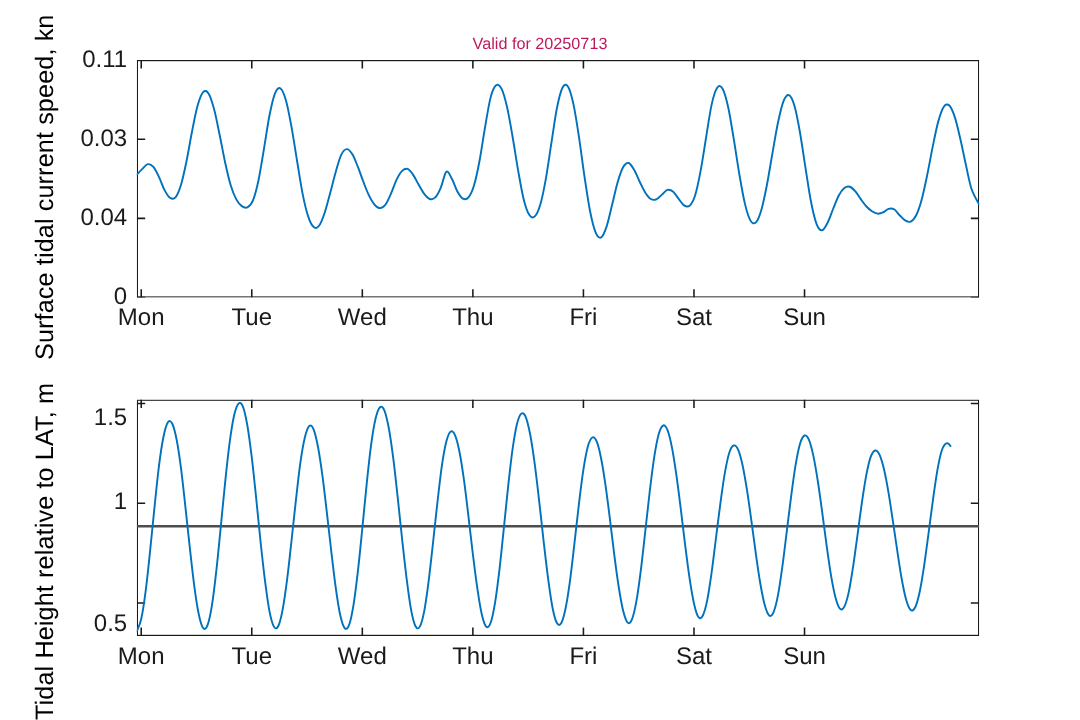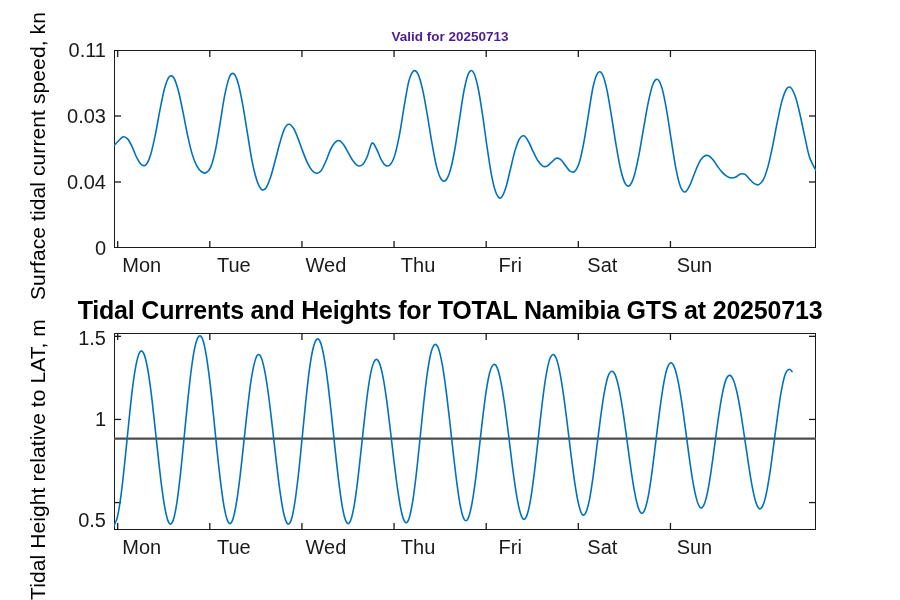--- a/index.html
+++ b/index.html
@@ -18,21 +18,21 @@
     transform-origin:0 0;
     transform:rotate(-90deg);
     letter-spacing:.1px;
   }
   #ylab-top{left:26px;top:300px;}
   #ylab-bot{left:26px;top:600px;}
 
   
   .subtitle{
     position:absolute;left:0;width:900px;text-align:center;
-    font-size:13.5px;font-weight:bold;color:#4c1d95;
+    font-size:13.5px;font-weight:normal;color:#be185d;
   }
   #subtitle-top{top:29px;}
   .maintitle{
     position:absolute;left:0;width:900px;text-align:center;
     font-size:25px;font-weight:bold;color:#000;top:296px;
     letter-spacing:-.2px;
   }
 
   
   .axes{position:absolute;}
@@ -45,21 +45,21 @@
   
   .ytick{
     position:absolute;right:0;text-align:right;font-size:20px;color:#1a1a1a;
     transform:translateY(-50%);white-space:nowrap;
   }
   .xtick{
     position:absolute;font-size:20px;color:#1a1a1a;
     transform:translateX(-50%);white-space:nowrap;
   }
   .ytick-col{position:absolute;width:46px;}
-  .xtick-row{position:absolute;height:26px;margin-left:24px;}
+  .xtick-row{position:absolute;height:26px;}
 </style>
 </head>
 <body>
 
 <div id="figure">
 
   <div class="ylab" id="ylab-top">Surface tidal current speed, kn</div>
 
   <div class="subtitle" id="subtitle-top">Valid for 20250713</div>
 
@@ -100,21 +100,20 @@
   <div class="xtick-row" id="xticks-top" style="left: 114px; top: 254px; width: 702px;">
       <div class="xtick" style="left: 3.68504px;">Mon</div>
       <div class="xtick" style="left: 95.811px;">Tue</div>
       <div class="xtick" style="left: 187.937px;">Wed</div>
       <div class="xtick" style="left: 280.063px;">Thu</div>
       <div class="xtick" style="left: 372.189px;">Fri</div>
       <div class="xtick" style="left: 464.315px;">Sat</div>
       <div class="xtick" style="left: 556.441px;">Sun</div>
     </div>
 
-  <div class="maintitle">Tidal Currents and Heights for TOTAL Namibia GTS at 20250713</div>
 
   <div class="ylab" id="ylab-bot">Tidal Height relative to LAT, m</div>
 
   <div class="axes" id="axes-bot" style="left: 114px; top: 333px; width: 702px; height: 197px; overflow: hidden;">
     <div class="plotbox"></div>
     <svg id="svg-bot" width="702" height="197" viewBox="0 0 702 197">
         <line x1="0" x2="7" y1="169.56962025316457" y2="169.56962025316457" stroke="#1a1a1a" stroke-width="1.3"></line>
         <line x1="695" x2="702" y1="169.56962025316457" y2="169.56962025316457" stroke="#1a1a1a" stroke-width="1.3"></line>
         <line x1="0" x2="7" y1="86.44725738396625" y2="86.44725738396625" stroke="#1a1a1a" stroke-width="1.3"></line>
         <line x1="695" x2="702" y1="86.44725738396625" y2="86.44725738396625" stroke="#1a1a1a" stroke-width="1.3"></line>
@@ -134,21 +133,21 @@
         <line y1="190" y2="197" x1="464.3149606299213" x2="464.3149606299213" stroke="#1a1a1a" stroke-width="1.3"></line>
         <line y1="0" y2="7" x1="556.4409448818898" x2="556.4409448818898" stroke="#1a1a1a" stroke-width="1.3"></line>
         <line y1="190" y2="197" x1="556.4409448818898" x2="556.4409448818898" stroke="#1a1a1a" stroke-width="1.3"></line>
         <line x1="0" x2="702" y1="105.56540084388186" y2="105.56540084388186" stroke="#4d4d4d" stroke-width="2.2"></line>
         <path d="M0.00,192.84C0.61,191.18 2.46,188.41 3.69,182.87C4.91,177.33 6.14,169.02 7.37,159.59C8.60,150.17 9.83,137.98 11.06,126.35C12.28,114.71 13.51,101.55 14.74,89.77C15.97,78.00 17.20,65.39 18.43,55.69C19.65,45.99 20.88,37.68 22.11,31.59C23.34,25.49 24.57,21.06 25.80,19.12C27.02,17.18 28.25,17.59 29.48,19.95C30.71,22.30 31.94,27.01 33.17,33.25C34.39,39.48 35.62,47.93 36.85,57.35C38.08,66.77 39.31,78.69 40.54,89.77C41.76,100.86 42.99,112.91 44.22,123.85C45.45,134.80 46.68,146.30 47.91,155.44C49.13,164.58 50.36,172.89 51.59,178.71C52.82,184.53 54.05,188.83 55.28,190.35C56.50,191.87 57.73,191.04 58.96,187.86C60.19,184.67 61.42,178.85 62.65,171.23C63.87,163.61 65.10,153.08 66.33,142.14C67.56,131.19 68.79,117.90 70.02,105.57C71.24,93.24 72.47,79.80 73.70,68.16C74.93,56.52 76.16,44.89 77.39,35.74C78.61,26.60 79.84,18.70 81.07,13.30C82.30,7.90 83.53,4.57 84.76,3.32C85.98,2.08 87.21,2.77 88.44,5.82C89.67,8.87 90.90,14.55 92.13,21.61C93.35,28.68 94.58,38.10 95.81,48.21C97.04,58.32 98.27,70.52 99.50,82.29C100.72,94.07 101.95,107.37 103.18,118.86C104.41,130.36 105.64,141.72 106.87,151.28C108.09,160.84 109.32,169.90 110.55,176.22C111.78,182.54 113.01,187.11 114.24,189.19C115.46,191.26 116.69,191.13 117.92,188.69C119.15,186.25 120.38,181.07 121.61,174.56C122.83,168.05 124.06,159.18 125.29,149.62C126.52,140.06 127.75,128.29 128.98,117.20C130.20,106.12 131.43,93.93 132.66,83.12C133.89,72.32 135.12,60.96 136.35,52.37C137.57,43.78 138.80,36.66 140.03,31.59C141.26,26.52 142.49,23.05 143.72,21.94C144.94,20.84 146.17,21.94 147.40,24.94C148.63,27.93 149.86,33.39 151.09,39.90C152.31,46.41 153.54,54.86 154.77,64.00C156.00,73.15 157.23,84.23 158.46,94.76C159.69,105.29 160.91,116.79 162.14,127.18C163.37,137.57 164.60,148.37 165.83,157.10C167.06,165.83 168.28,174.00 169.51,179.54C170.74,185.09 171.97,188.96 173.20,190.35C174.43,191.74 175.65,191.04 176.88,187.86C178.11,184.67 179.34,178.71 180.57,171.23C181.80,163.75 183.02,153.64 184.25,142.97C185.48,132.30 186.71,119.42 187.94,107.23C189.17,95.04 190.39,81.46 191.62,69.82C192.85,58.19 194.08,46.41 195.31,37.41C196.54,28.40 197.76,20.97 198.99,15.79C200.22,10.61 201.45,7.43 202.68,6.32C203.91,5.21 205.13,6.18 206.36,9.14C207.59,12.11 208.82,17.46 210.05,24.11C211.28,30.76 212.50,39.48 213.73,49.04C214.96,58.60 216.19,70.24 217.42,81.46C218.65,92.68 219.87,105.15 221.10,116.37C222.33,127.59 223.56,139.09 224.79,148.79C226.02,158.49 227.24,167.91 228.47,174.56C229.70,181.21 230.93,186.25 232.16,188.69C233.39,191.13 234.61,191.26 235.84,189.19C237.07,187.11 238.30,182.54 239.53,176.22C240.76,169.90 241.98,160.84 243.21,151.28C244.44,141.72 245.67,129.89 246.90,118.86C248.13,107.84 249.35,95.78 250.58,85.12C251.81,74.45 253.04,63.23 254.27,54.86C255.50,46.49 256.72,39.62 257.95,34.91C259.18,30.20 260.41,27.43 261.64,26.60C262.87,25.77 264.09,27.01 265.32,29.92C266.55,32.83 267.78,37.82 269.01,44.05C270.24,50.29 271.46,58.46 272.69,67.33C273.92,76.20 275.15,87.00 276.38,97.25C277.61,107.50 278.83,118.86 280.06,128.84C281.29,138.81 282.52,148.79 283.75,157.10C284.98,165.41 286.20,173.37 287.43,178.71C288.66,184.06 289.89,187.94 291.12,189.19C292.35,190.43 293.57,189.46 294.80,186.19C296.03,182.92 297.26,176.91 298.49,169.57C299.72,162.23 300.94,152.53 302.17,142.14C303.40,131.75 304.63,119.00 305.86,107.23C307.09,95.45 308.31,82.57 309.54,71.49C310.77,60.40 312.00,49.32 313.23,40.73C314.46,32.14 315.69,24.80 316.91,19.95C318.14,15.10 319.37,12.47 320.60,11.64C321.83,10.81 323.06,11.91 324.28,14.96C325.51,18.01 326.74,23.41 327.97,29.92C329.20,36.44 330.43,44.89 331.65,54.03C332.88,63.17 334.11,74.12 335.34,84.78C336.57,95.45 337.80,107.37 339.02,118.03C340.25,128.70 341.48,139.59 342.71,148.79C343.94,157.99 345.17,166.99 346.39,173.23C347.62,179.46 348.85,184.03 350.08,186.19C351.31,188.36 352.54,188.36 353.76,186.19C354.99,184.03 356.22,179.27 357.45,173.23C358.68,167.19 359.91,159.01 361.13,149.95C362.36,140.89 363.59,129.45 364.82,118.86C366.05,108.28 367.28,96.56 368.50,86.45C369.73,76.33 370.96,66.08 372.19,58.19C373.42,50.29 374.65,43.50 375.87,39.07C377.10,34.63 378.33,32.28 379.56,31.59C380.79,30.89 382.02,32.00 383.24,34.91C384.47,37.82 385.70,42.95 386.93,49.04C388.16,55.14 389.39,63.03 390.61,71.49C391.84,79.94 393.07,89.99 394.30,99.75C395.53,109.50 396.76,120.53 397.98,130.00C399.21,139.48 400.44,148.90 401.67,156.60C402.90,164.31 404.13,171.34 405.35,176.22C406.58,181.10 407.81,184.75 409.04,185.86C410.27,186.97 411.50,185.92 412.72,182.87C413.95,179.82 415.18,174.45 416.41,167.57C417.64,160.70 418.87,151.34 420.09,141.64C421.32,131.94 422.55,120.25 423.78,109.39C425.01,98.53 426.24,86.67 427.46,76.47C428.69,66.28 429.92,56.11 431.15,48.21C432.38,40.31 433.61,33.53 434.83,29.09C436.06,24.66 437.29,22.25 438.52,21.61C439.75,20.97 440.98,22.28 442.20,25.27C443.43,28.26 444.66,33.39 445.89,39.57C447.12,45.75 448.35,53.84 449.57,62.34C450.80,70.85 452.03,80.82 453.26,90.60C454.49,100.38 455.72,111.33 456.94,121.03C458.17,130.72 459.40,140.64 460.63,148.79C461.86,156.94 463.09,164.50 464.31,169.90C465.54,175.31 466.77,179.54 468.00,181.21C469.23,182.87 470.46,182.23 471.69,179.88C472.91,177.52 474.14,173.09 475.37,167.08C476.60,161.06 477.83,152.53 479.06,143.80C480.28,135.07 481.51,124.41 482.74,114.71C483.97,105.01 485.20,94.62 486.43,85.62C487.65,76.61 488.88,67.61 490.11,60.68C491.34,53.75 492.57,47.80 493.80,44.05C495.02,40.31 496.25,38.60 497.48,38.24C498.71,37.88 499.94,39.12 501.17,41.89C502.39,44.66 503.62,49.24 504.85,54.86C506.08,60.49 507.31,67.88 508.54,75.64C509.76,83.40 510.99,92.54 512.22,101.41C513.45,110.28 514.68,120.19 515.91,128.84C517.13,137.48 518.36,146.21 519.59,153.28C520.82,160.34 522.05,166.80 523.28,171.23C524.50,175.67 525.73,178.91 526.96,179.88C528.19,180.85 529.42,179.88 530.65,177.05C531.87,174.22 533.10,169.29 534.33,162.92C535.56,156.55 536.79,147.74 538.02,138.81C539.24,129.89 540.47,119.23 541.70,109.39C542.93,99.55 544.16,89.02 545.39,79.80C546.61,70.57 547.84,61.23 549.07,54.03C550.30,46.83 551.53,40.59 552.76,36.57C553.98,32.56 555.21,30.42 556.44,29.92C557.67,29.43 558.90,30.76 560.13,33.58C561.35,36.41 562.58,41.17 563.81,46.88C565.04,52.59 566.27,59.99 567.50,67.83C568.72,75.67 569.95,84.95 571.18,93.93C572.41,102.91 573.64,112.91 574.87,121.69C576.09,130.47 577.32,139.42 578.55,146.63C579.78,153.83 581.01,160.32 582.24,164.91C583.46,169.51 584.69,172.95 585.92,174.22C587.15,175.50 588.38,174.86 589.61,172.56C590.83,170.26 592.06,166.05 593.29,160.43C594.52,154.80 595.75,146.85 596.98,138.81C598.20,130.78 599.43,121.16 600.66,112.22C601.89,103.27 603.12,93.43 604.35,85.12C605.57,76.81 606.80,68.63 608.03,62.34C609.26,56.05 610.49,50.70 611.72,47.38C612.94,44.05 614.17,42.59 615.40,42.39C616.63,42.20 617.86,43.53 619.09,46.22C620.31,48.90 621.54,53.25 622.77,58.52C624.00,63.78 625.23,70.60 626.46,77.80C627.69,85.01 628.91,93.60 630.14,101.74C631.37,109.89 632.60,118.64 633.83,126.68C635.06,134.71 636.28,143.22 637.51,149.95C638.74,156.69 639.97,162.84 641.20,167.08C642.43,171.32 643.65,174.36 644.88,175.39C646.11,176.41 647.34,175.64 648.57,173.23C649.80,170.82 651.02,166.52 652.25,160.92C653.48,155.33 654.71,147.68 655.94,139.65C657.17,131.61 658.39,121.86 659.62,112.71C660.85,103.57 662.08,93.60 663.31,84.78C664.54,75.97 665.76,66.83 666.99,59.85C668.22,52.87 669.45,46.77 670.68,42.89C671.91,39.01 673.13,37.29 674.36,36.57C675.59,35.85 676.82,36.57 678.05,38.57C679.28,40.56 680.50,NaN 681.73,48.54C682.96,NaN 684.19,NaN 685.42,NaNC686.65,NaN 687.87,NaN 689.10,NaNC690.33,NaN 691.56,NaN 692.79,NaNC694.02,NaN 694.94,NaN 696.47,NaNC698.01,NaN 701.08,NaN 702.00,NaN" fill="none" stroke="#0072bd" stroke-width="1.6" stroke-linejoin="round" stroke-linecap="round"></path>
       </svg>
   </div>
   <div class="ytick-col" id="yticks-bot" style="left: 60px; top: 333px; height: 197px;">
       <div class="ytick" style="top: 187px;">0.5</div>
       <div class="ytick" style="top: 86.4473px;">1</div>
-      <div class="ytick" style="top: 5px;">1.5</div>
+      <div class="ytick" style="top: 16px;">1.5</div>
     </div>
   <div class="xtick-row" id="xticks-bot" style="left: 114px; top: 536px; width: 702px;">
       <div class="xtick" style="left: 3.68504px;">Mon</div>
       <div class="xtick" style="left: 95.811px;">Tue</div>
       <div class="xtick" style="left: 187.937px;">Wed</div>
       <div class="xtick" style="left: 280.063px;">Thu</div>
       <div class="xtick" style="left: 372.189px;">Fri</div>
       <div class="xtick" style="left: 464.315px;">Sat</div>
       <div class="xtick" style="left: 556.441px;">Sun</div>
     </div>

